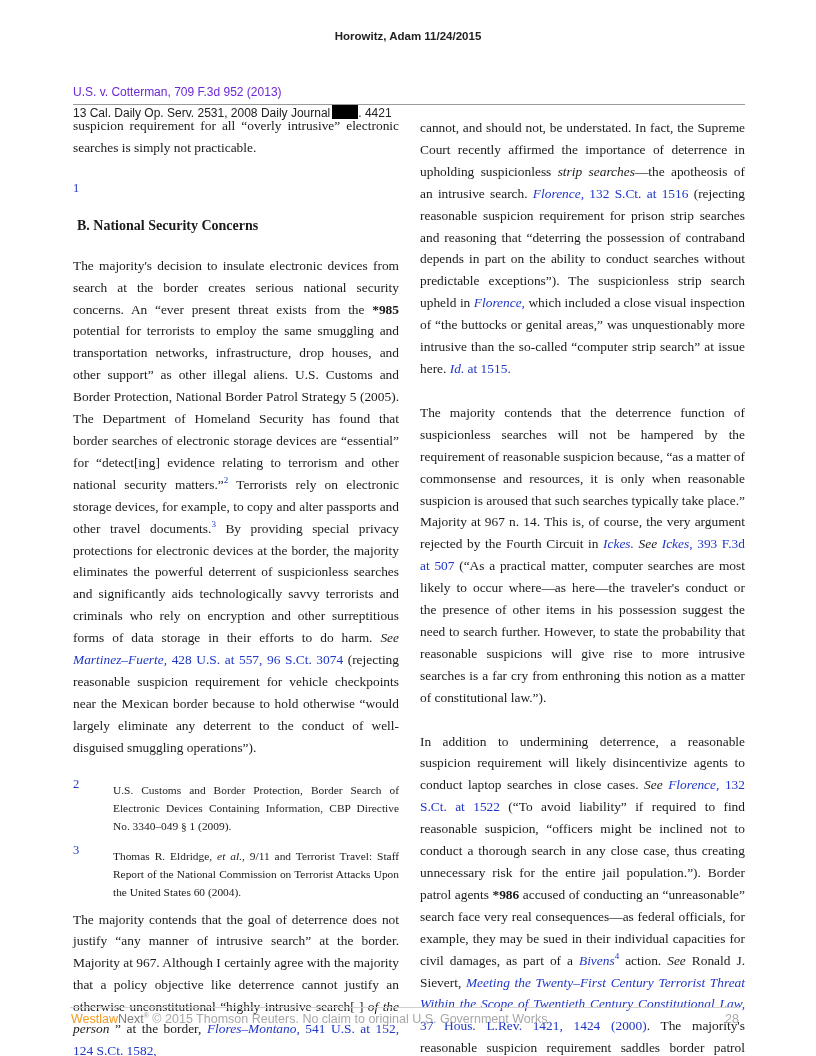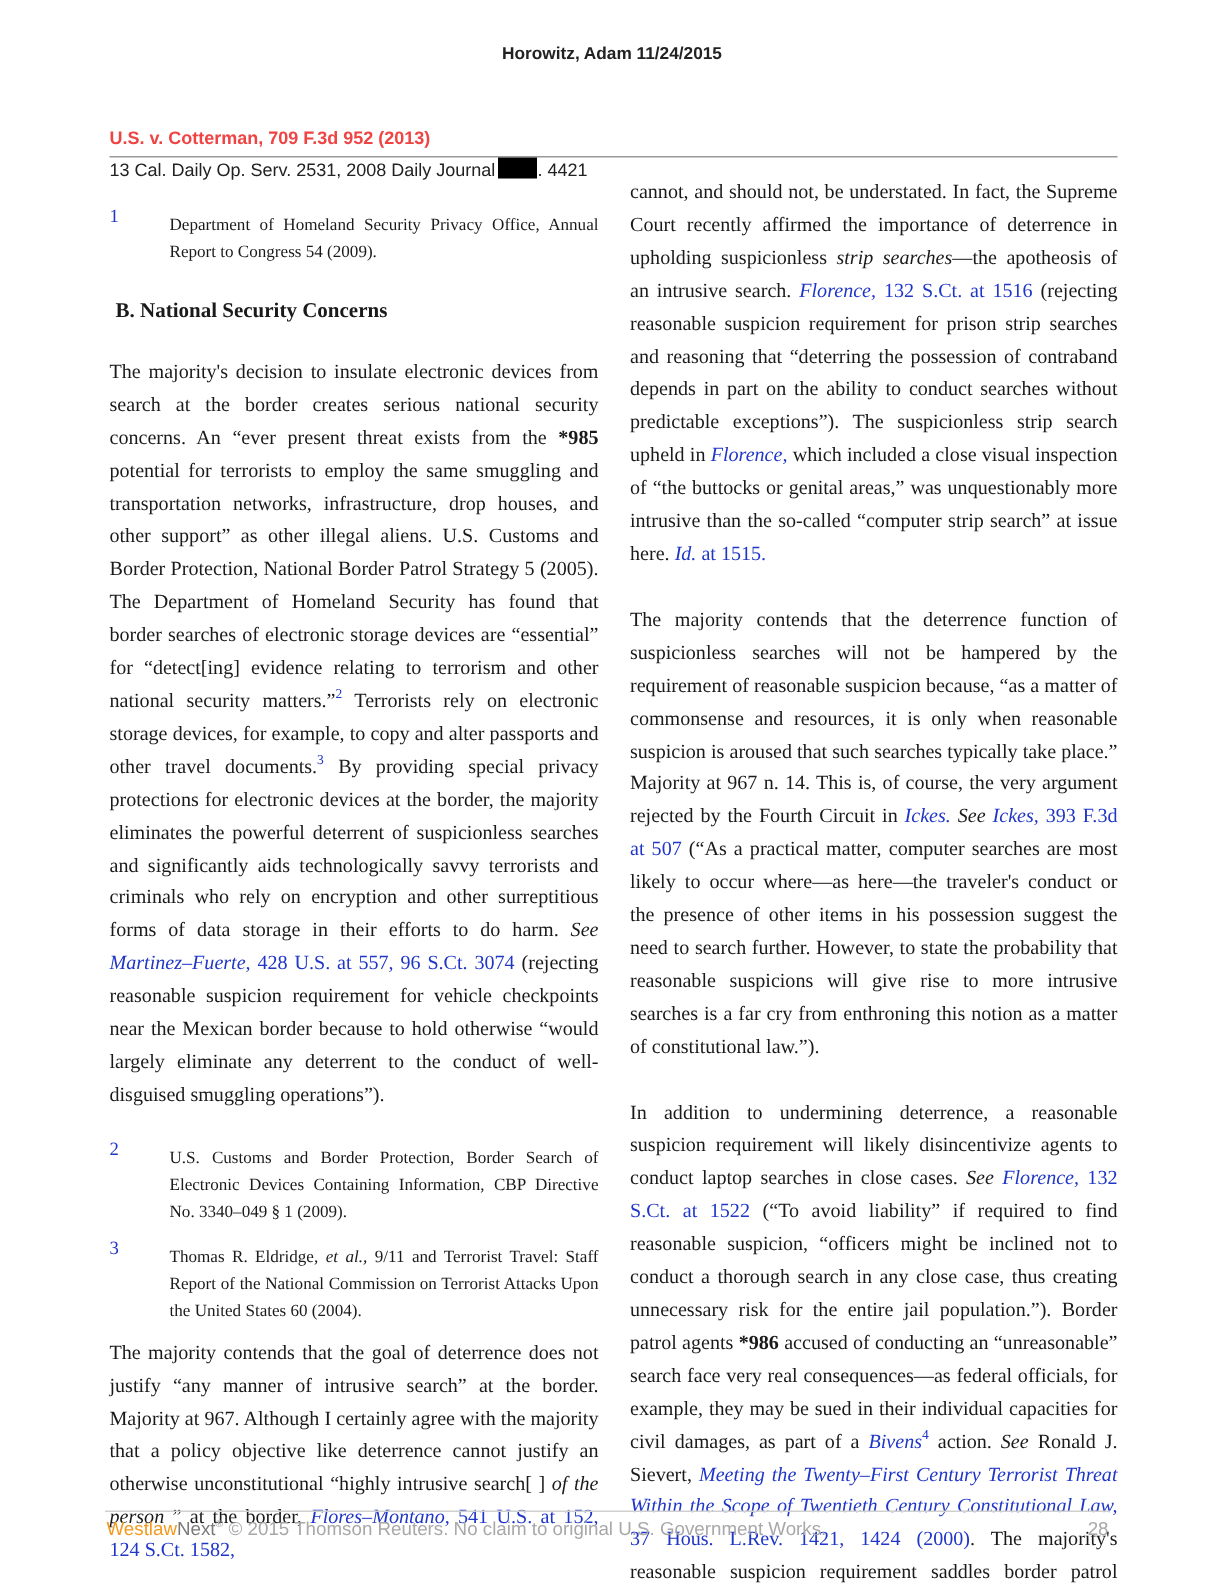--- a/index.html
+++ b/index.html
@@ -1,18 +1,18 @@
 <!DOCTYPE html>
 <html><head>
 <meta charset="utf-8">
 <style>
   html, body { margin: 0; padding: 0; background: #ffffff; }
   body { width: 816px; height: 1056px; position: relative; overflow: hidden; font-family: "Liberation Serif", serif; color: #1a1a1a; }
   .hdr { position: absolute; top: 30px; left: 0; width: 816px; text-align: center; font-family: "Liberation Sans", sans-serif; font-weight: bold; font-size: 11.5px; line-height: 13px; color: #222; }
-  .case-title { position: absolute; top: 85px; left: 73px; font-family: "Liberation Sans", sans-serif; font-weight: bold; font-size: 12px; color: #ef4444; }
+  .case-title { position: absolute; top: 85px; left: 73px; font-family: "Liberation Sans", sans-serif; font-weight: normal; font-size: 12px; color: #6d28d9; }
   .rule-top { position: absolute; top: 104px; left: 73px; width: 672px; height: 0; border-top: 1px solid #9a9a9a; }
   .cite { position: absolute; top: 105px; left: 73px; font-family: "Liberation Sans", sans-serif; font-size: 12px; color: #222; white-space: nowrap; }
   .redact { display: inline-block; width: 26px; height: 14px; background: #000; vertical-align: -2px; margin-left: 2px; }
   .col { position: absolute; font-size: 13.4px; line-height: 21.9px; }
   .col-left { left: 73px; width: 326px; top: 115px; }
   .col-right { left: 420px; width: 325px; top: 117px; }
   .p { margin: 0; text-align: justify; }
   .gap { height: 22px; }
   .fn { display: flex; font-size: 11.4px; line-height: 18px; margin: 0; }
   .fn-num { width: 40px; flex: none; color: #1f36c7; font-size: 12.5px; line-height: 14px; }
@@ -33,24 +33,24 @@
 
 <div class="hdr">
   <div>Horowitz, Adam 11/24/2015</div>
 </div>
 
 <div class="case-title">U.S. v. Cotterman, 709 F.3d 952 (2013)</div>
 <div class="rule-top"></div>
 <div class="cite"><span>13 Cal. Daily Op. Serv. 2531, 2008 Daily Journal</span><span class="redact"></span><span>. 4421</span></div>
 
 <div class="col col-left">
+  <p class="p">suspicion requirement for all “overly intrusive” electronic searches is simply not practicable.</p>
   <div class="gap"></div>
   <div class="fn">
     <span class="fn-num">1</span>
-    <span class="fn-text">Department of Homeland Security Privacy Office, Annual Report to Congress 54 (2009).</span>
   </div>
   <div class="gap" style="height:16px"></div>
   <p class="h">B. National Security Concerns</p>
   <div class="gap" style="height:14px"></div>
   <p class="p"><span>The majority's decision to insulate electronic devices from search at the border creates serious national security concerns. An “ever present threat exists from the </span><span class="b">*985</span><span> potential for terrorists to employ the same smuggling and transportation networks, infrastructure, drop houses, and other support” as other illegal aliens. U.S. Customs and Border Protection, National Border Patrol Strategy 5 (2005). The Department of Homeland Security has found that border searches of electronic storage devices are “essential” for “detect[ing] evidence relating to terrorism and other national security matters.”</span><sup>2</sup><span> Terrorists rely on electronic storage devices, for example, to copy and alter passports and other travel documents.</span><sup>3</sup><span> By providing special privacy protections for electronic devices at the border, the majority eliminates the powerful deterrent of suspicionless searches and significantly aids technologically savvy terrorists and criminals who rely on encryption and other surreptitious forms of data storage in their efforts to do harm. </span><span class="it">See</span> <span class="lnk it">Martinez–Fuerte,</span><span class="lnk"> 428 U.S. at 557, 96 S.Ct. 3074</span><span> (rejecting reasonable suspicion requirement for vehicle checkpoints near the Mexican border because to hold otherwise “would largely eliminate any deterrent to the conduct of well-disguised smuggling operations”).</span></p>
   <div class="gap" style="height:18px"></div>
   <div class="fn">
     <span class="fn-num">2</span>
     <span class="fn-text">U.S. Customs and Border Protection, Border Search of Electronic Devices Containing Information, CBP Directive No. 3340–049 § 1 (2009).</span>
   </div>

